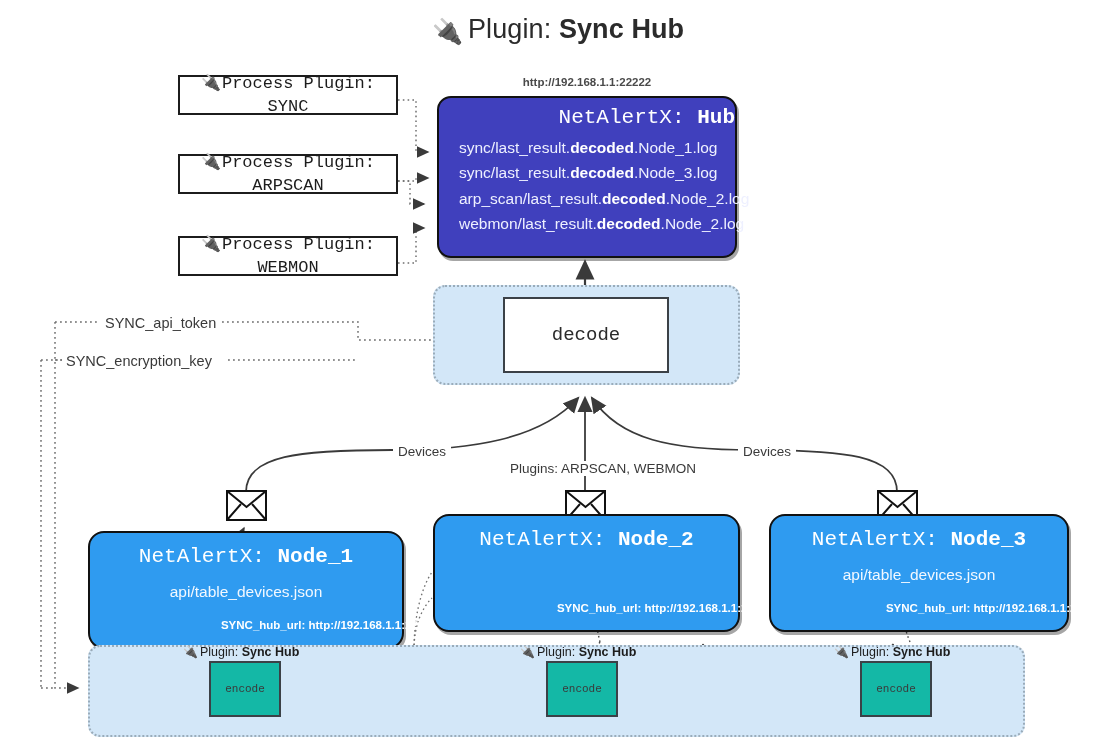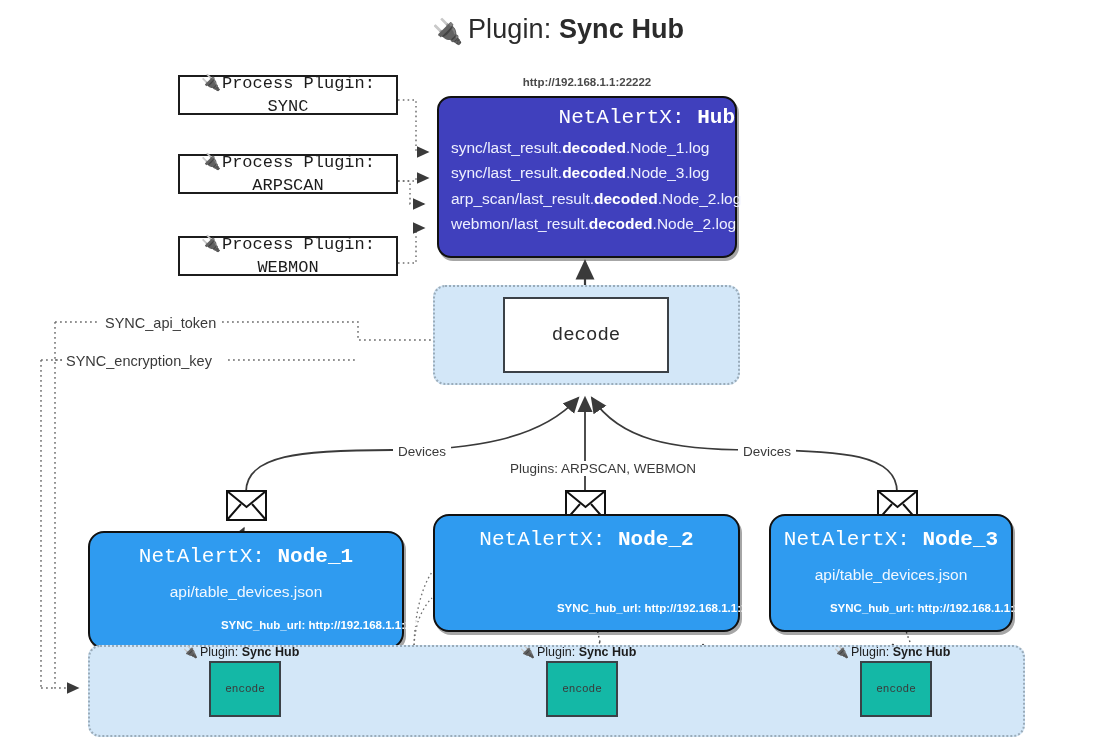--- a/index.html
+++ b/index.html
@@ -37,21 +37,21 @@
     left:437px;top:96px;width:300px;height:162px;
     background:#4040bd;border:2px solid #111111;border-radius:14px;
     box-shadow:2px 3px 0 rgba(0,0,0,.35);
     padding-top:8px;box-sizing:border-box;
   }
   #hub .hubtitle{
     font-family:"Liberation Mono","DejaVu Sans Mono",monospace;
     font-size:21px;color:#ffffff;text-align:right;margin-bottom:6px;white-space:nowrap;
   }
   #hub .hubtitle .b{font-weight:bold;}
-  #hub .loglist{padding:0 4px;}
+  #hub .loglist{padding:0 12px;}
   #hub .log{
     font-size:15.5px;color:#eef0ff;line-height:1.64;white-space:nowrap;text-align:left;
     padding-left:8px;
   }
   #hub .log b{font-weight:bold;color:#ffffff;}
   #huburl{
     left:437px;top:76px;width:300px;text-align:center;
     font-size:11.5px;font-weight:bold;color:#4a4a4a;
   }
 
@@ -91,21 +91,21 @@
   }
   .nodebox .ntitle .b{font-weight:bold;}
   .nodebox .nlines{margin-top:12px;text-align:center;}
   .nodebox .nline{font-size:15.5px;color:#f2f8ff;line-height:1.52;white-space:nowrap;}
   .nodebox .nurl{
     position:absolute;left:0;bottom:16px;width:100%;text-align:right;
     font-size:11.5px;font-weight:bold;color:#ffffff;white-space:nowrap;padding-left:35px;
   }
   #node1{left:88px;top:514px;width:316px;margin-top:17px;}
   #node2{left:433px;top:514px;width:307px;}
-  #node3{left:769px;top:514px;width:244px;}
+  #node3{left:769px;top:514px;width:300px;}
   #node2 .nlines{margin-top:6px;}
 
   
   #strip{
     left:88px;top:645px;width:937px;height:92px;
     background:#d3e7f8;border:2px dotted #9aacba;border-radius:12px;
   }
   .encbox{
     width:72px;height:56px;background:#14b8a6;border:2px solid #3b4147;
     display:flex;align-items:center;justify-content:center;

